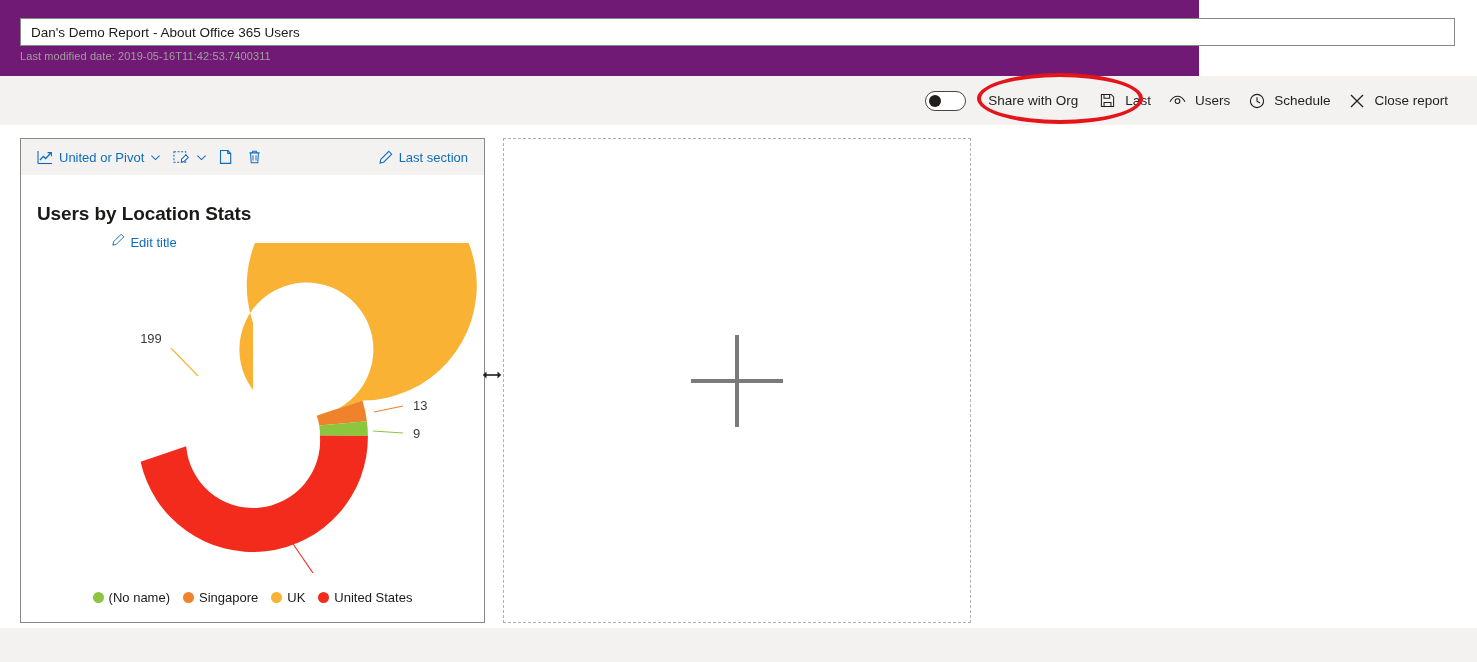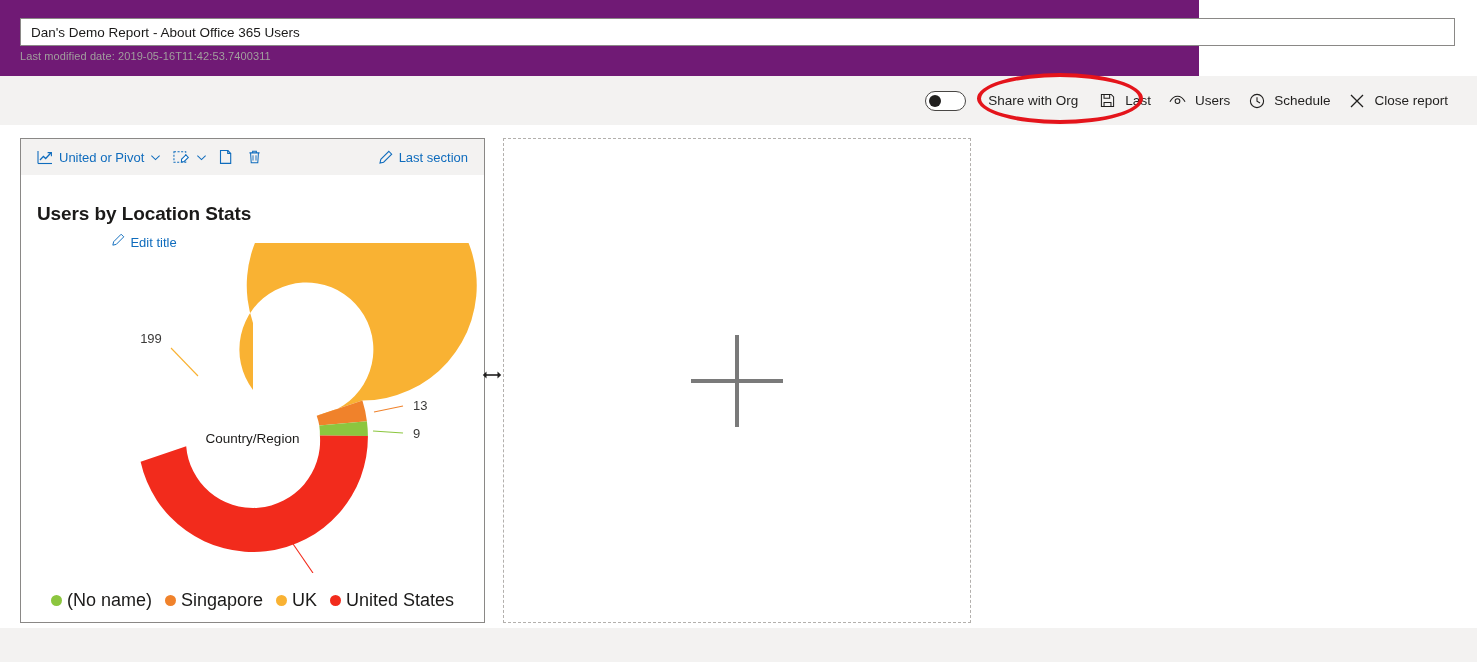--- a/index.html
+++ b/index.html
@@ -146,21 +146,21 @@
     left: 0; top: 0; width: 463px;
     text-align: center;
     font-size: 13.5px; color: #1b1a19;
   }
 
   .legend {
     position: absolute; left: 0; top: 415px;
     width: 463px;
     display: flex; align-items: center; justify-content: center;
     gap: 13px;
-    font-size: 18px; color: #1b1a19;
+    font-size: 13px; color: #1b1a19;
   }
   .legend-item { display: flex; align-items: center; gap: 5px; white-space: nowrap; cursor: default; }
   .legend-dot { width: 11px; height: 11px; border-radius: 50%; display: inline-block; }
 
   
   .resize-handle {
     position: absolute; left: 481px; top: 240px;
     width: 22px; height: 22px;
     display: flex; align-items: center; justify-content: center;
     cursor: ew-resize; z-index: 20;
@@ -354,21 +354,20 @@
           <path d="M 150 105 L 177 133" stroke="#F9B233" stroke-width="1.1" fill="none"></path>
           <path d="M 353 169 L 382 163" stroke="#F0822B" stroke-width="1.1" fill="none"></path>
           <path d="M 352 188 L 382 190" stroke="#8CC63F" stroke-width="1.1" fill="none"></path>
           <path d="M 270 298 L 292 330" stroke="#F22B1C" stroke-width="1.1" fill="none"></path>
 
           <text class="num-label" x="130" y="100" text-anchor="middle">199</text>
           <text class="num-label" x="392" y="167" text-anchor="start">13</text>
           <text class="num-label" x="392" y="195" text-anchor="start">9</text>
           <text class="num-label" x="301" y="344" text-anchor="start">125</text>
         </svg>
-        <div class="donut-center-label" style="top:188px">Country/Region</div>
       </div>
 
       <div class="legend">
         <span class="legend-item">
           <span class="legend-dot" style="background:#8CC63F"></span>
           <span>(No name)</span>
         </span>
         <span class="legend-item">
           <span class="legend-dot" style="background:#F0822B"></span>
           <span>Singapore</span>

